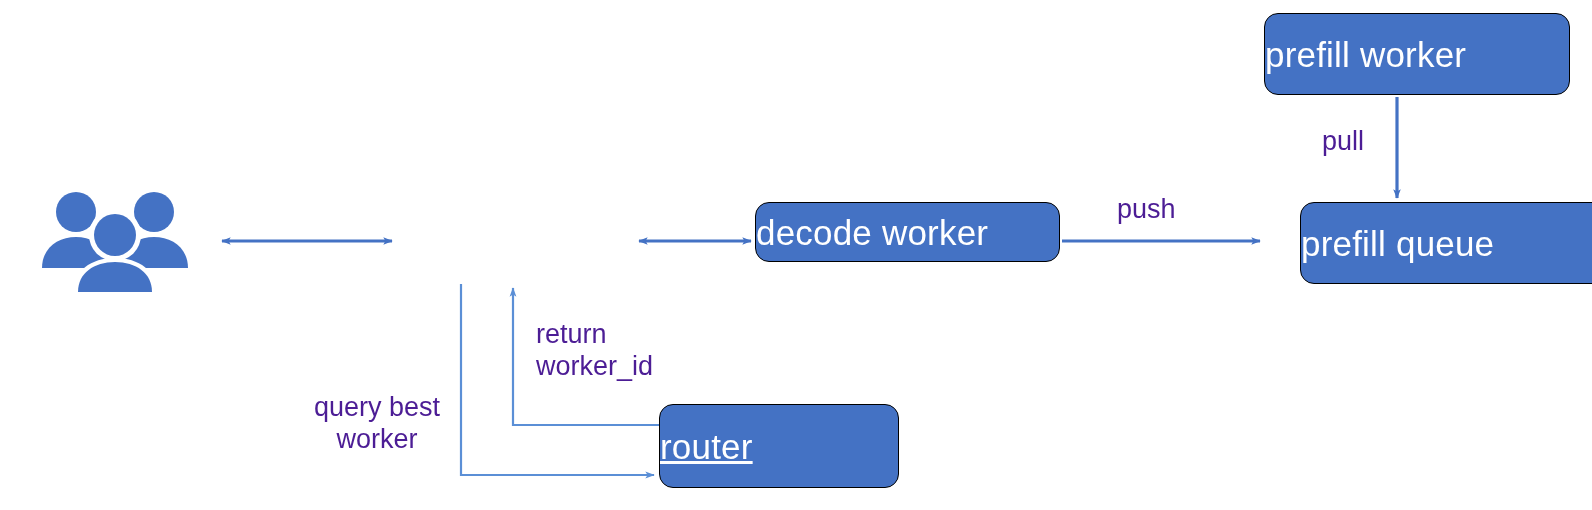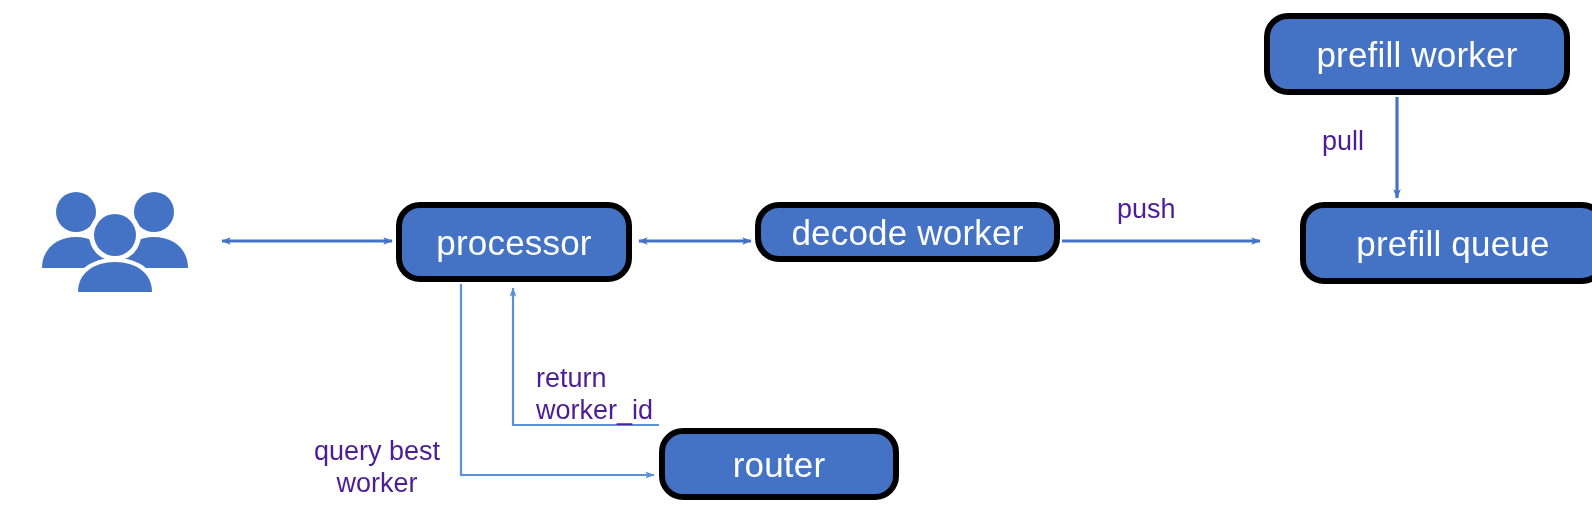--- a/index.html
+++ b/index.html
@@ -22,43 +22,41 @@
     left: 0;
     top: 0;
     width: 1592px;
     height: 510px;
     pointer-events: none;
   }
   .node {
     position: absolute;
     box-sizing: border-box;
     background: #4472C4;
-    border: 6px solid #000000;
-    border-radius: 24px;
+    border: 1px solid #000000;
+    border-radius: 14px;
     display: flex;
     align-items: center;
-    justify-content: center;
     color: #ffffff;
     font-size: 35px;
     font-weight: 400;
     letter-spacing: 0.2px;
     line-height: 1;
     white-space: nowrap;
   }
   .edge-label {
     position: absolute;
     color: #4c1d95;
     font-size: 27px;
     line-height: 1.18;
     white-space: pre;
     text-align: center;
   }
   .edge-label.left {
     text-align: center;
-    margin-top: 44px;
   }
   #users-icon {
     position: absolute;
     left: 40px;
     top: 188px;
     width: 152px;
     height: 104px;
   }
 </style>
 </head>
@@ -113,37 +111,34 @@
       <circle cx="114" cy="24" r="20" fill="#4472C4"></circle>
       <path d="M80,80 C80,60 96,49 114,49 C132,49 148,60 148,80 Z" fill="#4472C4"></path>
 
       <circle cx="75" cy="47" r="26" fill="#ffffff"></circle>
       <path d="M33,104 C33,83 51,70 75,70 C99,70 117,83 117,104 Z" fill="#ffffff"></path>
       <circle cx="75" cy="47" r="21" fill="#4472C4"></circle>
       <path d="M38,104 C38,85 54,74 75,74 C96,74 112,85 112,104 Z" fill="#4472C4"></path>
     </svg>
   </div>
 
-  <div class="node" style="left:396px; top:202px; width:236px; height:80px;">
-    <span>processor</span>
-  </div>
 
   <div class="node" style="left:755px; top:202px; width:305px; height:60px;">
     <span>decode worker</span>
   </div>
 
   <div class="node" style="left:1264px; top:13px; width:306px; height:82px;">
     <span>prefill worker</span>
   </div>
 
   <div class="node" style="left:1264px; top:202px; width:306px; height:82px;margin-left:36px;">
     <span>prefill queue</span>
   </div>
 
-  <div class="node" style="left:659px; top:428px; width:240px; height:72px;">
+  <div class="node" style="left:659px; top:404px; width:240px; height:84px;text-decoration:underline;">
     <span>router</span>
   </div>
 
 
   <div class="edge-label" style="left:1117px; top:194px;">push</div>
 
   <div class="edge-label" style="left:1322px; top:126px;">pull</div>
 
   <div class="edge-label left" style="left:304px; top:392px; width:146px;">query best
 worker</div>

